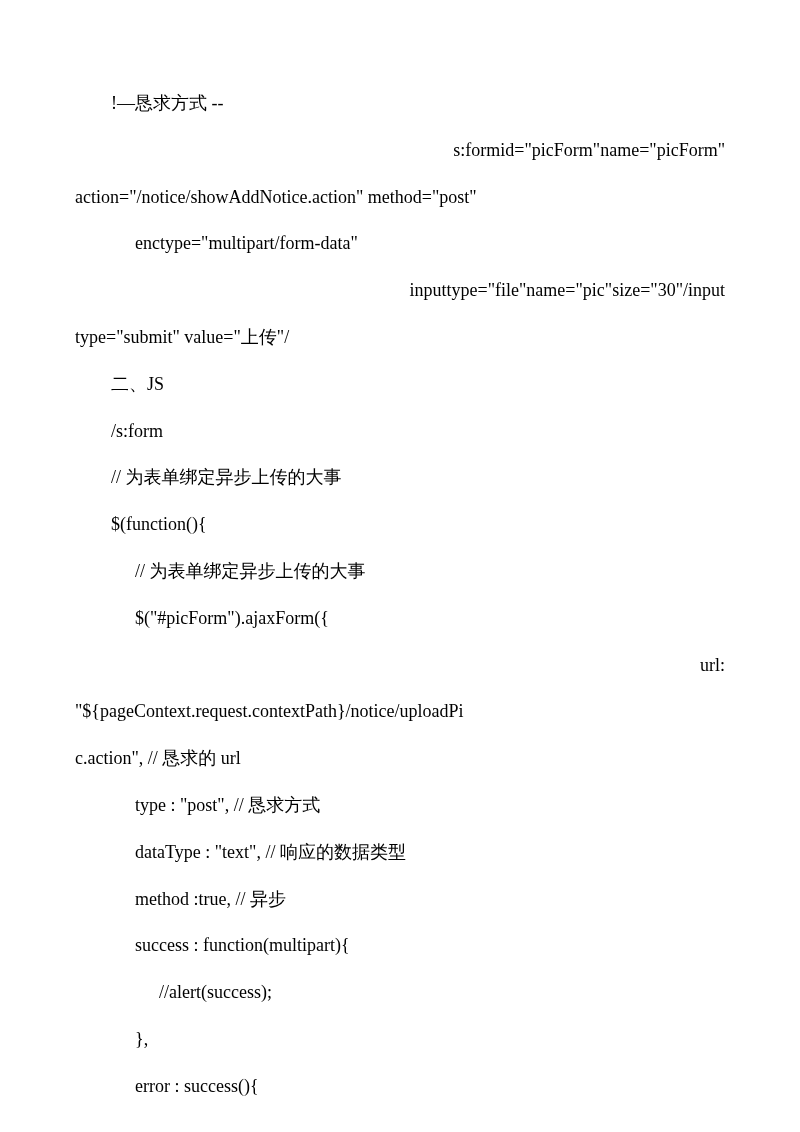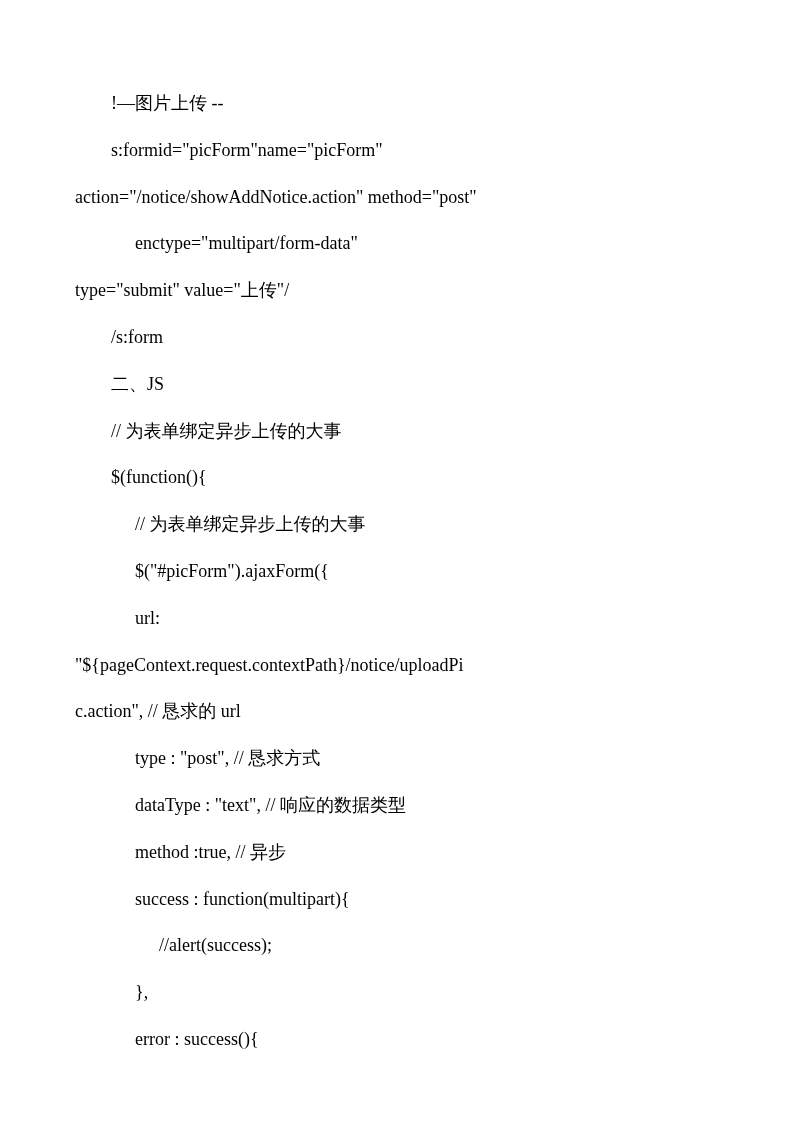--- a/index.html
+++ b/index.html
@@ -17,47 +17,53 @@
   }
   .line {
     line-height: 2.6;
     white-space: pre;
   }
   .indent1 { padding-left: 36px; }
   .indent2 { padding-left: 60px; }
   .indent3 { padding-left: 84px; }
   .spread {
     display:flex;
-    justify-content:flex-start;
+    justify-content:flex-end;
     line-height:2.6;
   }
 </style>
 </head>
 <body>
 
 <div class="page">
 
-  <div class="line indent1">!—图片上传 --</div>
+  <div class="line indent1">!—恳求方式 --</div>
 
   <div class="spread indent1">
     <span>s:form</span>
     <span>id="picForm"</span>
     <span>name="picForm"</span>
   </div>
 
   <div class="line">action="/notice/showAddNotice.action" method="post"</div>
 
   <div class="line indent2">enctype="multipart/form-data"</div>
 
+  <div class="spread indent2">
+    <span>input</span>
+    <span>type="file"</span>
+    <span>name="pic"</span>
+    <span>size="30"/input</span>
+  </div>
 
   <div class="line">type="submit" value="上传"/</div>
 
+  <div class="line indent1">二、JS</div>
+
   <div class="line indent1">/s:form</div>
-
-  <div class="line indent1">二、JS</div>
 
   <div class="line indent1">// 为表单绑定异步上传的大事</div>
 
   <div class="line indent1">$(function(){</div>
 
   <div class="line indent2">// 为表单绑定异步上传的大事</div>
 
   <div class="line indent2">$("#picForm").ajaxForm({</div>
 
   <div class="spread indent2">

